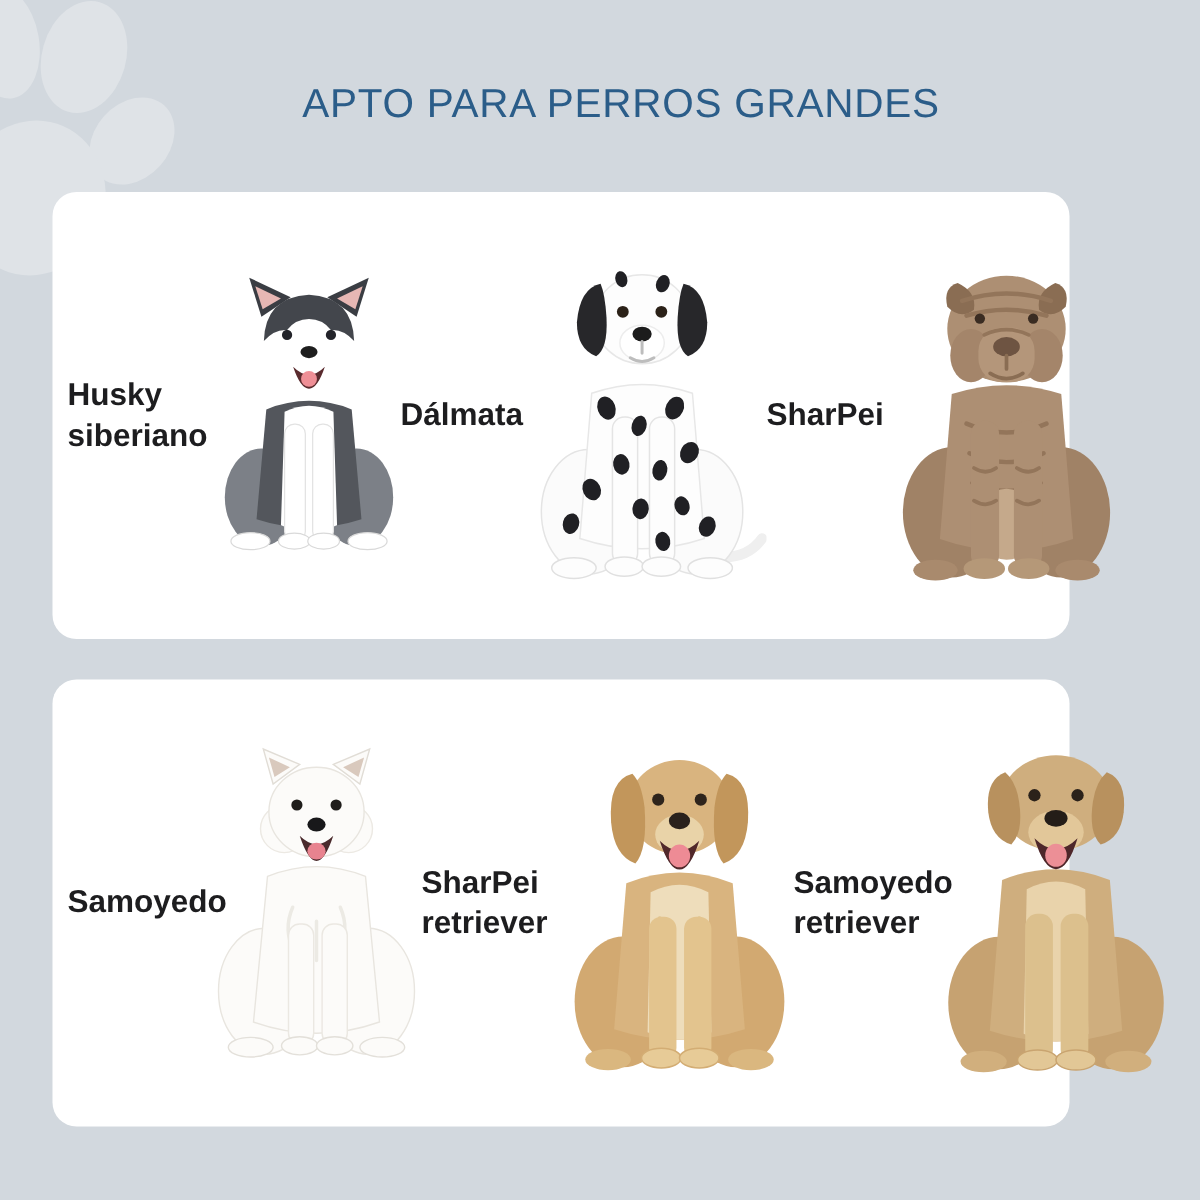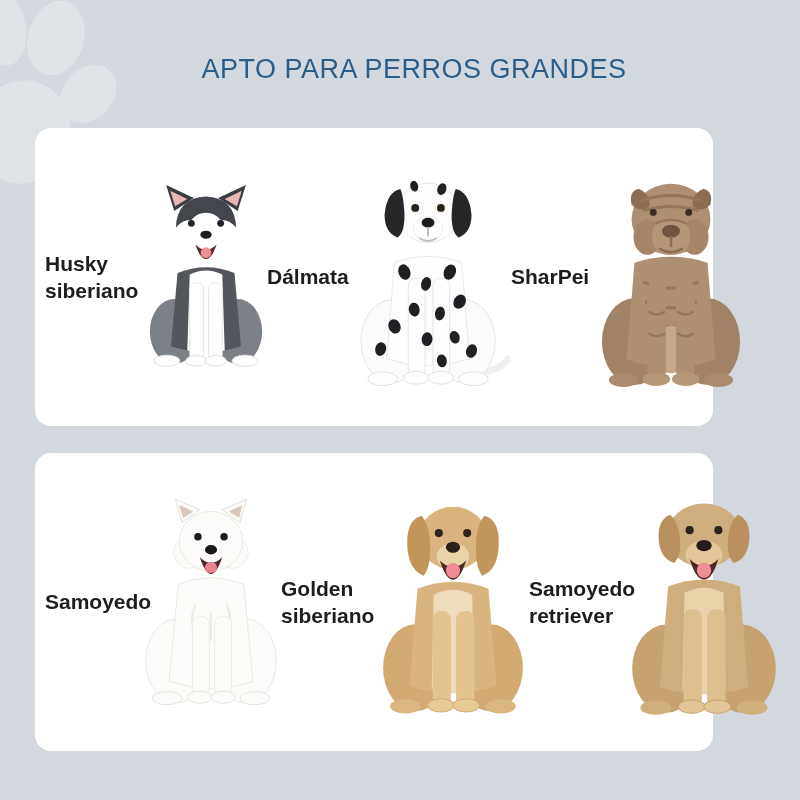--- a/index.html
+++ b/index.html
@@ -209,21 +209,21 @@
       <ellipse cx="75" cy="50" rx="34" ry="32" fill="#fcfbf9" stroke="#e8e5df"></ellipse>
       <circle cx="61" cy="45" r="4" fill="#1f1d1b"></circle>
       <circle cx="89" cy="45" r="4" fill="#1f1d1b"></circle>
       <ellipse cx="75" cy="59" rx="6.5" ry="5" fill="#18181a"></ellipse>
       <path d="M63 67 Q75 79 87 67 Q81 85 75 85 Q69 85 63 67 Z" fill="#4a2a2c"></path>
       <ellipse cx="75" cy="78" rx="6.5" ry="6" fill="#e8838f"></ellipse>
     </svg>
   </figure>
 
   <figure class="dog-item">
-    <figcaption class="dog-label w92">Golden siberiano</figcaption>
+    <figcaption class="dog-label w92">SharPei retriever</figcaption>
     <svg class="art" width="152" height="234" viewBox="0 0 150 230">
       <ellipse cx="38" cy="180" rx="32" ry="43" fill="#d2a971"></ellipse>
       <ellipse cx="112" cy="180" rx="32" ry="43" fill="#d2a971"></ellipse>
       <ellipse cx="28" cy="218" rx="15" ry="7" fill="#dab77f"></ellipse>
       <ellipse cx="122" cy="218" rx="15" ry="7" fill="#dab77f"></ellipse>
       <path d="M40 102 Q75 88 110 102 L118 198 Q75 212 32 198 Z" fill="#d9b47f"></path>
       <path d="M56 108 Q75 98 94 108 L96 200 Q75 210 54 200 Z" fill="#eeddbb"></path>
       <path d="M62 125 q-5 18 1 36 M88 125 q5 18 -1 36" stroke="#e0c693" fill="none" stroke-width="2.5" stroke-linecap="round"></path>
       <rect x="55" y="124" width="18" height="94" rx="8" fill="#e3c48e"></rect>
       <rect x="78" y="124" width="18" height="94" rx="8" fill="#e3c48e"></rect>

